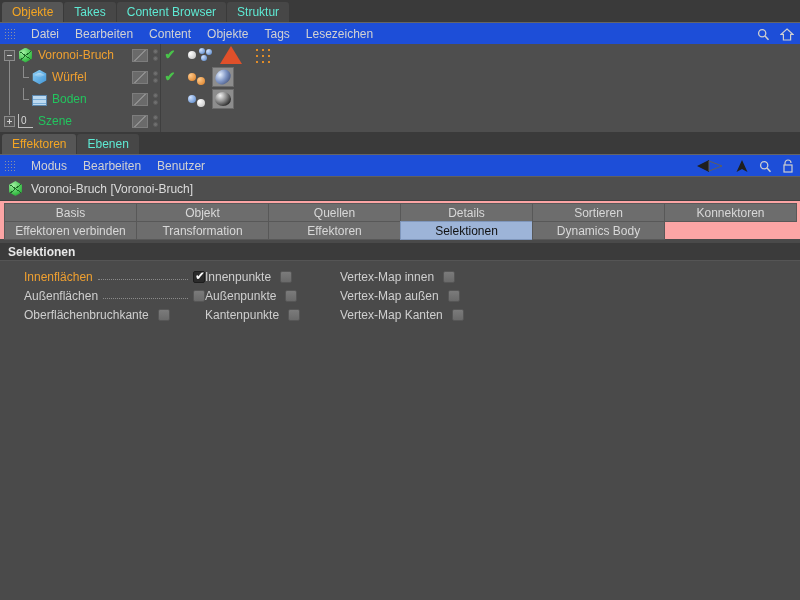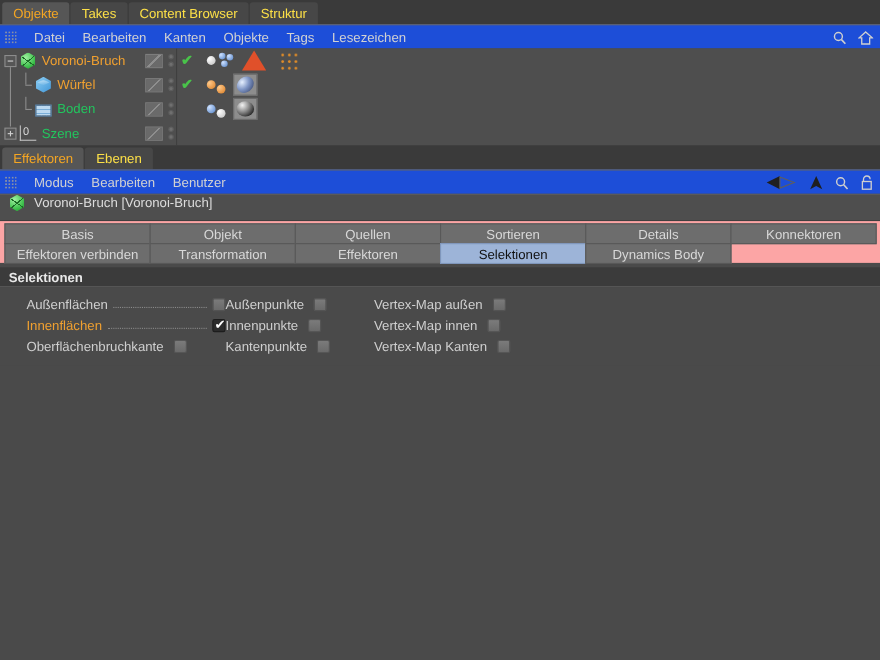--- a/index.html
+++ b/index.html
@@ -18,21 +18,21 @@
     align-items: flex-end;
     height: 22px;
     background: #3a3a3a;
     padding-left: 2px;
   }
   .panel-tab {
     height: 20px;
     line-height: 20px;
     padding: 0 10px;
     font-size: 12px;
-    color: #fde047;
+    color: #5eead4;
     background: #474747;
     border-top-left-radius: 3px;
     border-top-right-radius: 3px;
     margin-right: 1px;
     white-space: nowrap;
   }
   .panel-tab.active {
     color: #f5a623;
     background: #565656;
   }
@@ -208,21 +208,21 @@
   .tag-dyn::after {
     content:""; position:absolute; inset:2px; border-radius:50%;
     background: radial-gradient(circle at 33% 26%, #f3f3f3, #8f8f8f 40%, #161616 85%);
   }
   .tag-orange { background: radial-gradient(circle at 30% 30%, #ffc98a, #d97b21); }
   .tag-white  { background: radial-gradient(circle at 30% 30%, #ffffff, #bdbdbd); }
   .tag-blue   { background: radial-gradient(circle at 30% 30%, #cfe2ff, #4f7fc4); }
 
   
   .attr-head {
-    display: flex; align-items: flex-start;
+    display: flex; align-items: center;
     height: 25px;
     background: #4e4e4e;
     border-top: 1px solid #606060;
     border-bottom: 1px solid #3f3f3f;
     padding-left: 8px;
     gap: 8px;
   }
   .attr-head-title { color: #dcdcdc; font-size: 12px; }
 
   .tabgrid {
@@ -318,21 +318,21 @@
     <div class="panel-tab active">Objekte</div>
     <div class="panel-tab">Takes</div>
     <div class="panel-tab">Content Browser</div>
     <div class="panel-tab">Struktur</div>
   </div>
 
   <div class="menubar">
     <div class="grip"></div>
     <div class="menu-item">Datei</div>
     <div class="menu-item">Bearbeiten</div>
-    <div class="menu-item">Kanten</div>
+    <div class="menu-item">Content</div>
     <div class="menu-item">Objekte</div>
     <div class="menu-item">Tags</div>
     <div class="menu-item">Lesezeichen</div>
     <div class="menubar-right">
       <span>
         <svg width="13" height="13" viewBox="0 0 13 13">
             <circle cx="5.2" cy="5.2" r="3.6" fill="none" stroke="#cfcfcf" stroke-width="1.3"></circle>
             <line x1="8" y1="8" x2="11.5" y2="11.8" stroke="#cfcfcf" stroke-width="1.5"></line>
           </svg>
       </span>
@@ -469,72 +469,72 @@
 
   <div class="attr-head">
     <div class="icon-box ico-fracture"></div>
     <span class="attr-head-title">Voronoi-Bruch [Voronoi-Bruch]</span>
   </div>
 
   <div class="tabgrid">
     <div class="tbtn">Basis</div>
     <div class="tbtn">Objekt</div>
     <div class="tbtn">Quellen</div>
+    <div class="tbtn">Details</div>
     <div class="tbtn">Sortieren</div>
-    <div class="tbtn">Details</div>
     <div class="tbtn">Konnektoren</div>
     <div class="tbtn">Effektoren verbinden</div>
     <div class="tbtn">Transformation</div>
     <div class="tbtn">Effektoren</div>
     <div class="tbtn active">Selektionen</div>
     <div class="tbtn">Dynamics Body</div>
   </div>
 
   <div class="group-header">Selektionen</div>
 
   <div class="check-area">
 
     <div class="check-row">
       <div class="check-cell c1">
-        <span class="lbl">Außenflächen</span>
-        <span class="leader"></span>
-        <span class="cbox"></span>
-      </div>
-      <div class="check-cell c2">
-        <span class="lbl">Außenpunkte</span>
-        <span class="gap"></span>
-        <span class="cbox"></span>
-      </div>
-      <div class="check-cell c3">
-        <span class="lbl">Vertex-Map außen</span>
-        <span class="gap"></span>
-        <span class="cbox"></span>
-      </div>
-    </div>
-
-    <div class="check-row">
-      <div class="check-cell c1">
         <span class="lbl hl">Innenflächen</span>
         <span class="leader"></span>
         <span class="cbox checked"></span>
       </div>
       <div class="check-cell c2">
         <span class="lbl">Innenpunkte</span>
         <span class="gap"></span>
         <span class="cbox"></span>
       </div>
       <div class="check-cell c3">
         <span class="lbl">Vertex-Map innen</span>
         <span class="gap"></span>
         <span class="cbox"></span>
       </div>
     </div>
 
     <div class="check-row">
       <div class="check-cell c1">
+        <span class="lbl">Außenflächen</span>
+        <span class="leader"></span>
+        <span class="cbox"></span>
+      </div>
+      <div class="check-cell c2">
+        <span class="lbl">Außenpunkte</span>
+        <span class="gap"></span>
+        <span class="cbox"></span>
+      </div>
+      <div class="check-cell c3">
+        <span class="lbl">Vertex-Map außen</span>
+        <span class="gap"></span>
+        <span class="cbox"></span>
+      </div>
+    </div>
+
+    <div class="check-row">
+      <div class="check-cell c1">
         <span class="lbl">Oberflächenbruchkante</span>
         <span class="gap"></span>
         <span class="cbox"></span>
       </div>
       <div class="check-cell c2">
         <span class="lbl">Kantenpunkte</span>
         <span class="gap"></span>
         <span class="cbox"></span>
       </div>
       <div class="check-cell c3">

